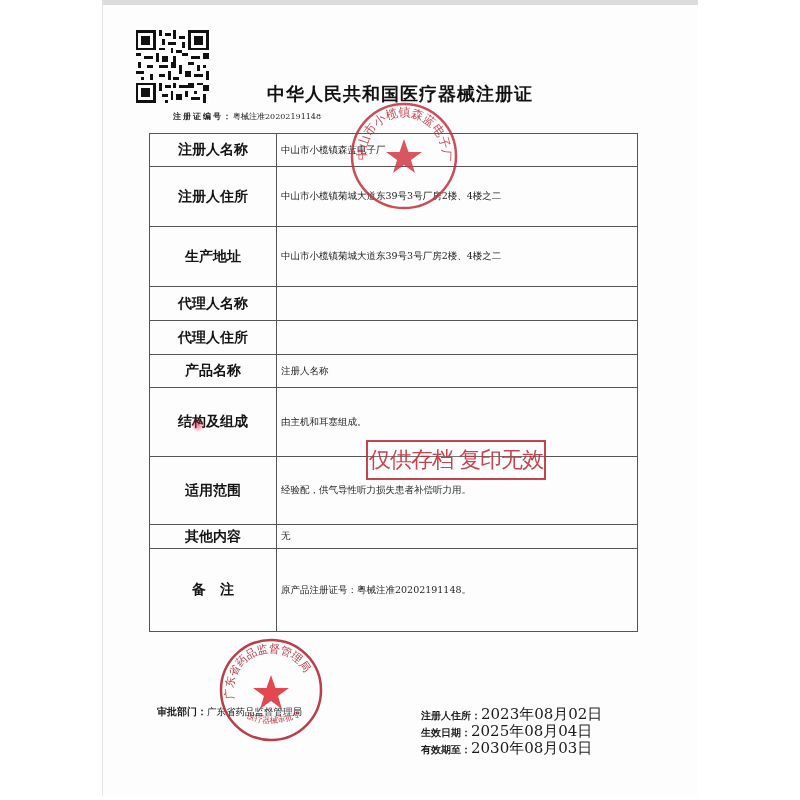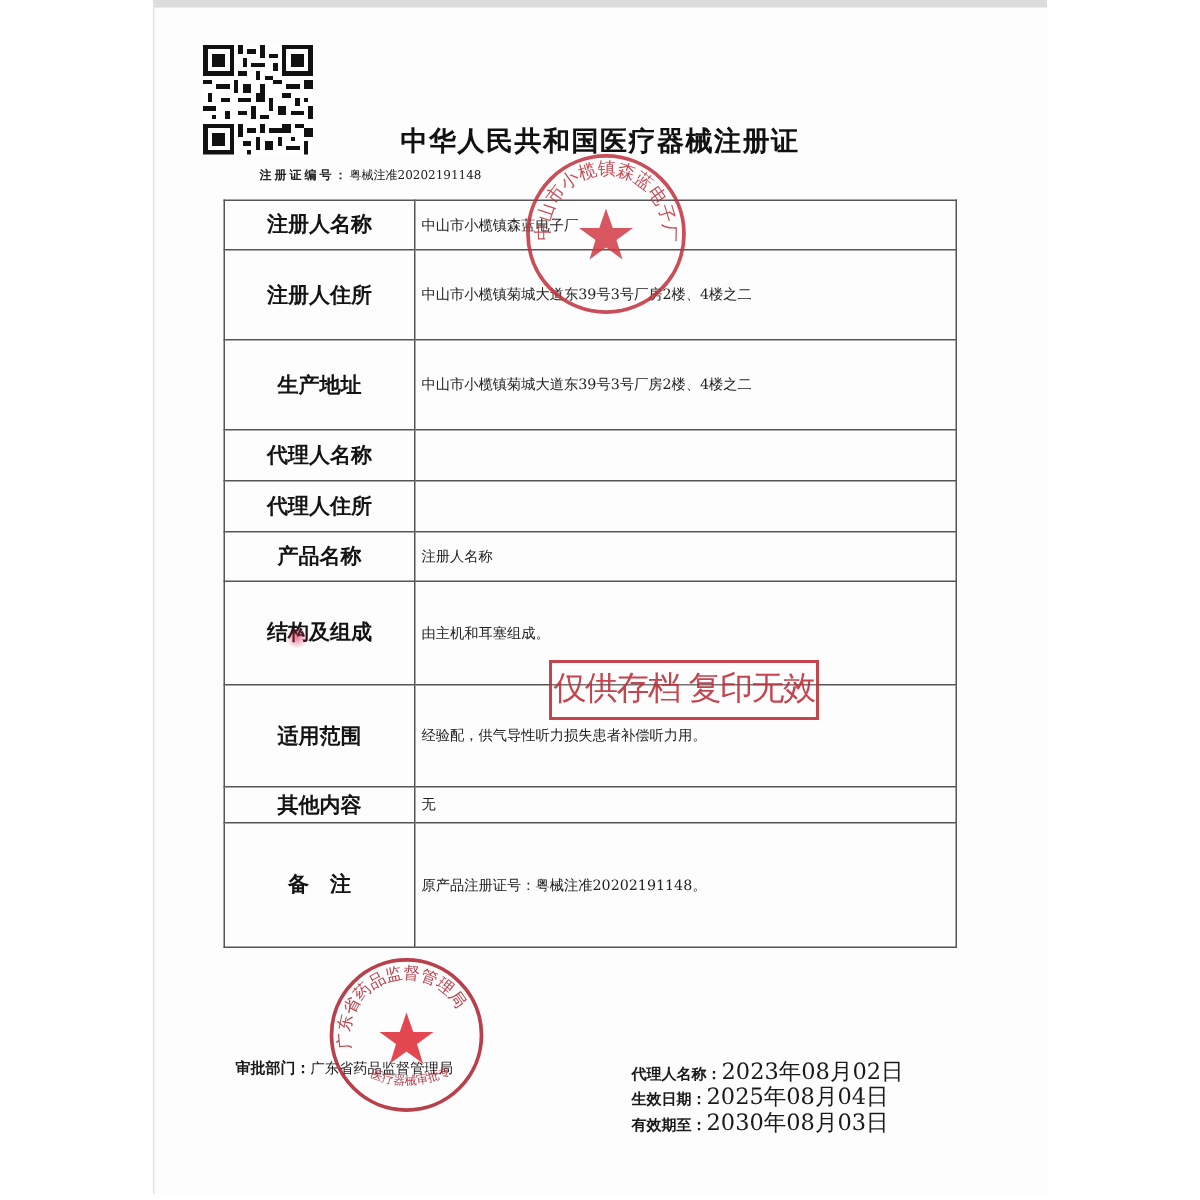--- a/index.html
+++ b/index.html
@@ -182,21 +182,21 @@
     <td class="val">原产品注册证号：粤械注准20202191148。</td>
   </tr>
 </tbody>
   </table>
 
 <div class="footer-left">
   <span class="lbl">审批部门：</span><span class="v">广东省药品监督管理局</span>
 </div>
 
 <div class="footer-right">
-  <div><span class="lbl">代理人名称：</span><span class="v">2023年08月02日</span></div>
+  <div><span class="lbl">注册人住所：</span><span class="v">2023年08月02日</span></div>
   <div><span class="lbl">生效日期：</span><span class="v">2025年08月04日</span></div>
   <div><span class="lbl">有效期至：</span><span class="v">2030年08月03日</span></div>
 </div>
 
 <svg class="stamp" style="left:349px;top:101px;width:110px;height:110px;opacity:0.85" viewBox="0 0 110 110">
   <defs>
       <path id="arc1" d="M 18 62 A 38 38 0 1 1 92 62"></path>
     </defs>
   <circle cx="55" cy="55" r="52" fill="none" stroke="#c0303a" stroke-width="2.5"></circle>
   <polygon points="55,38 59.5,51 73,51 62,59 66,72 55,64 44,72 48,59 37,51 50.5,51" fill="#d23a44"></polygon>

